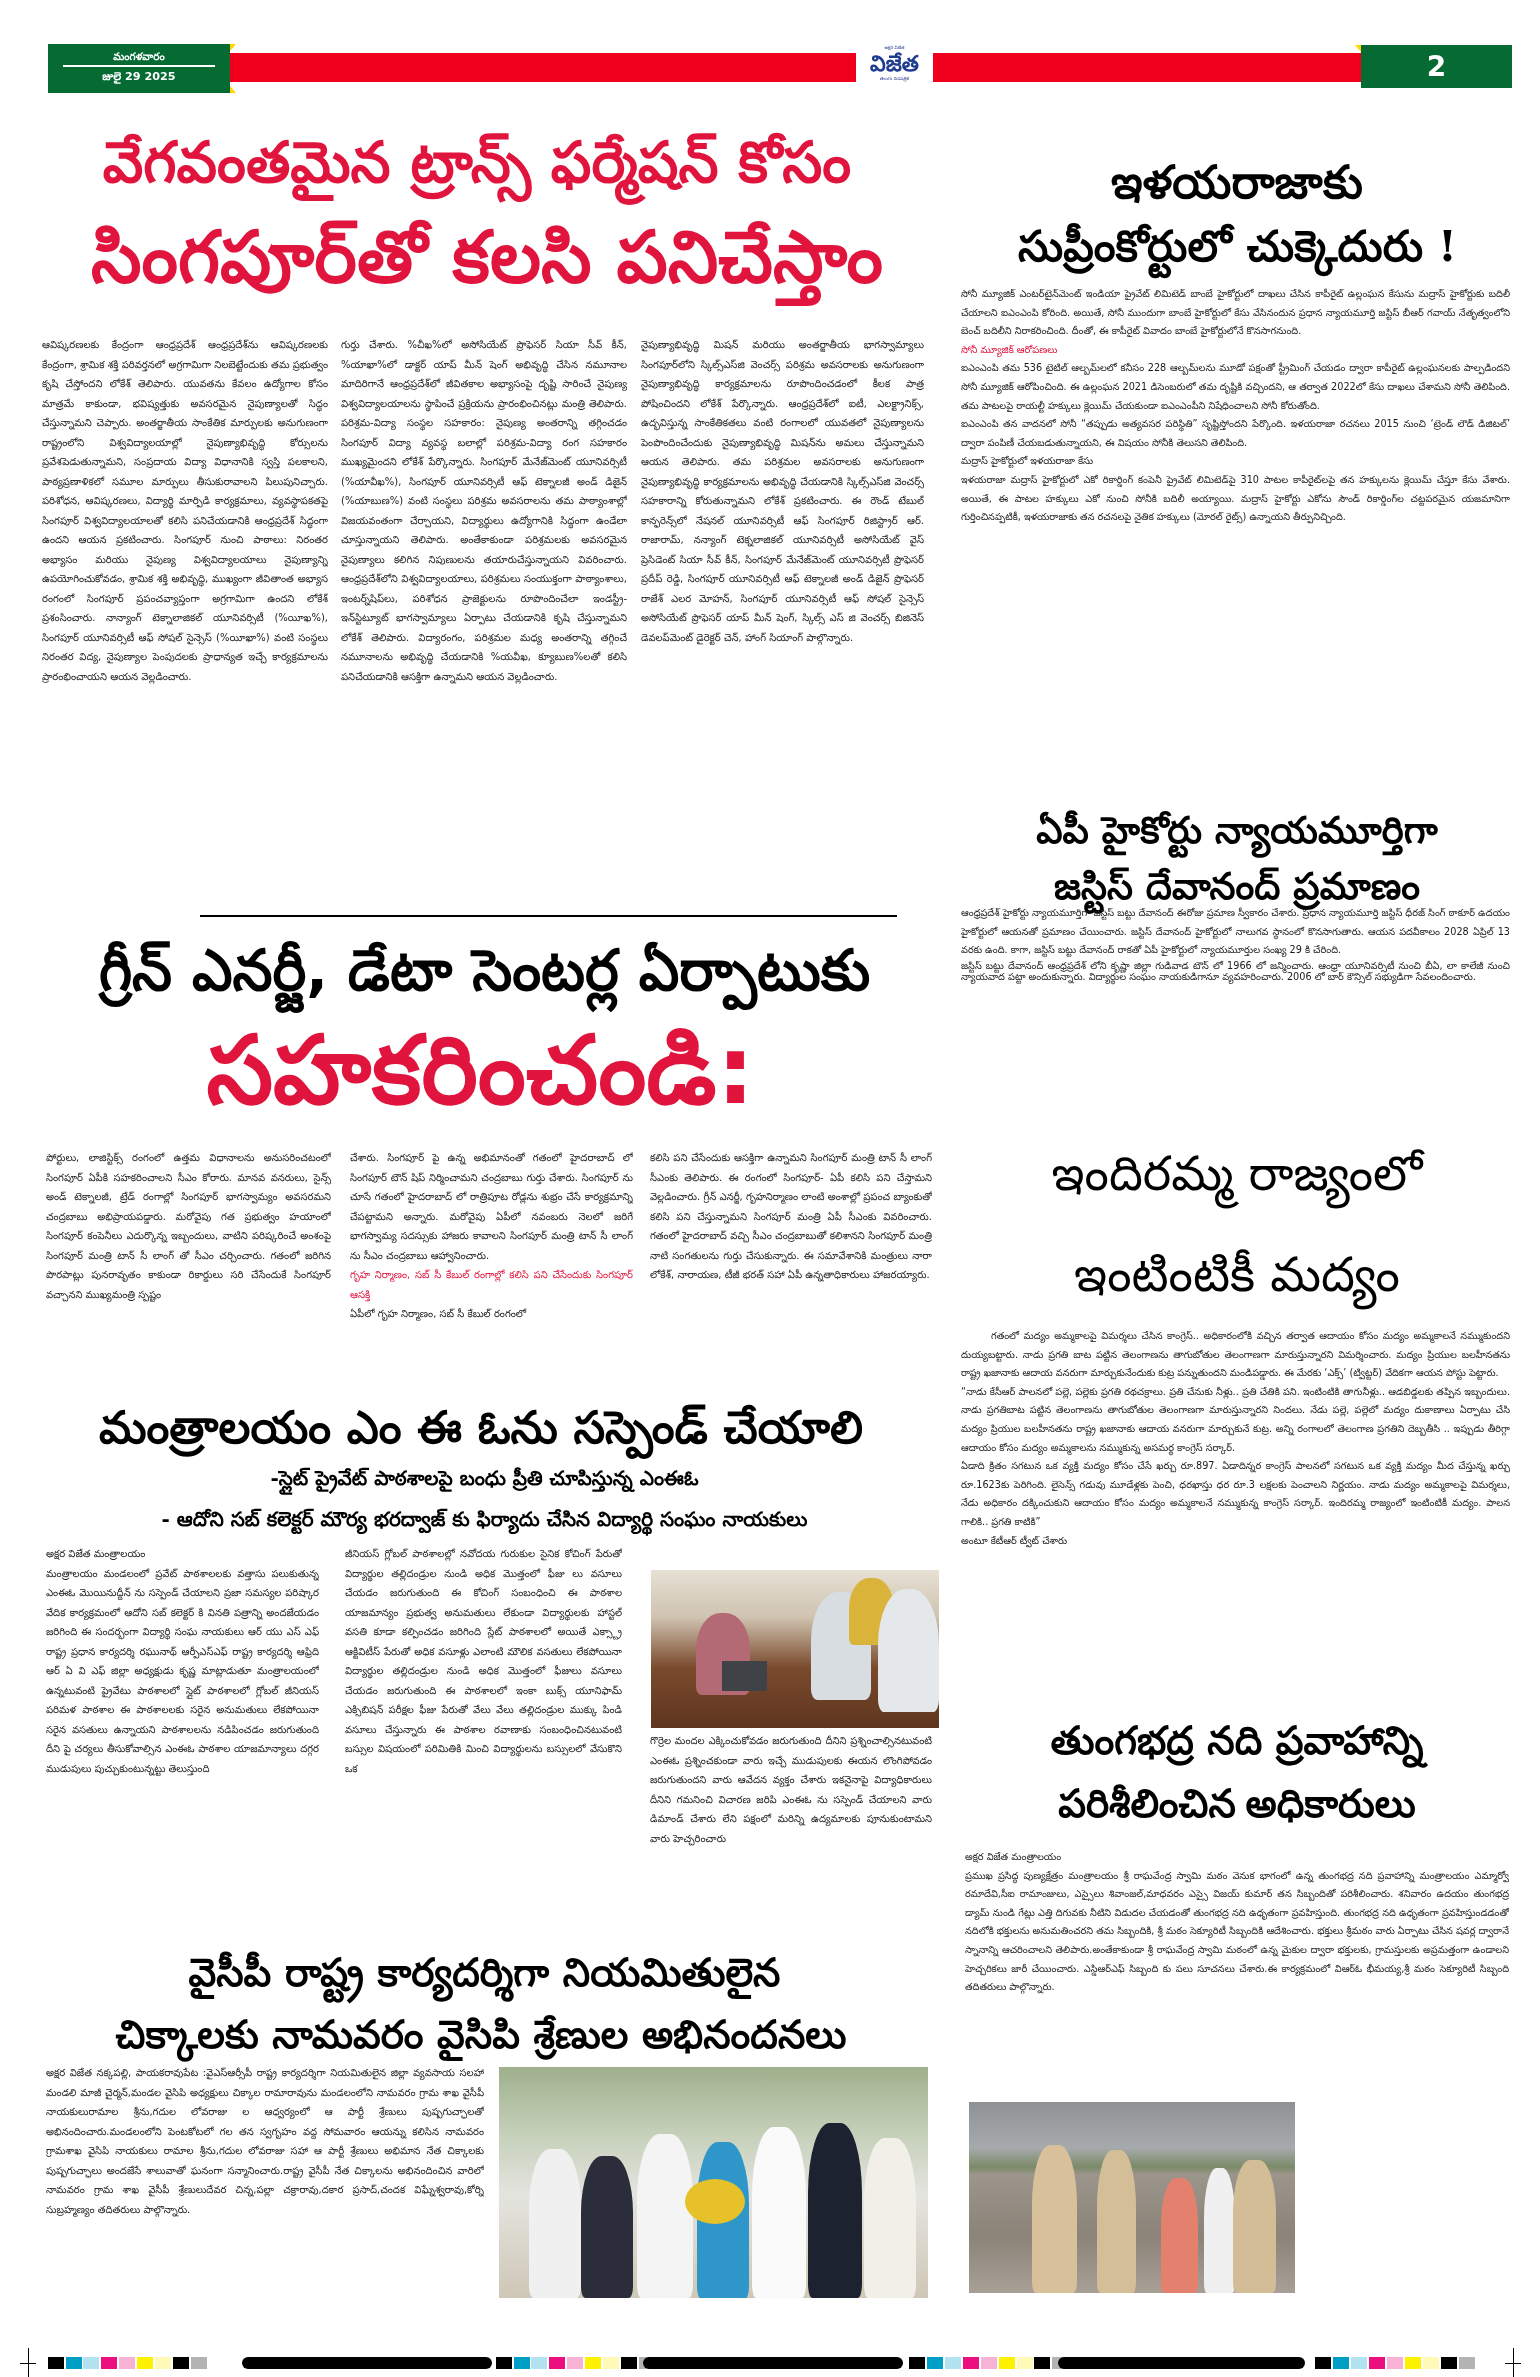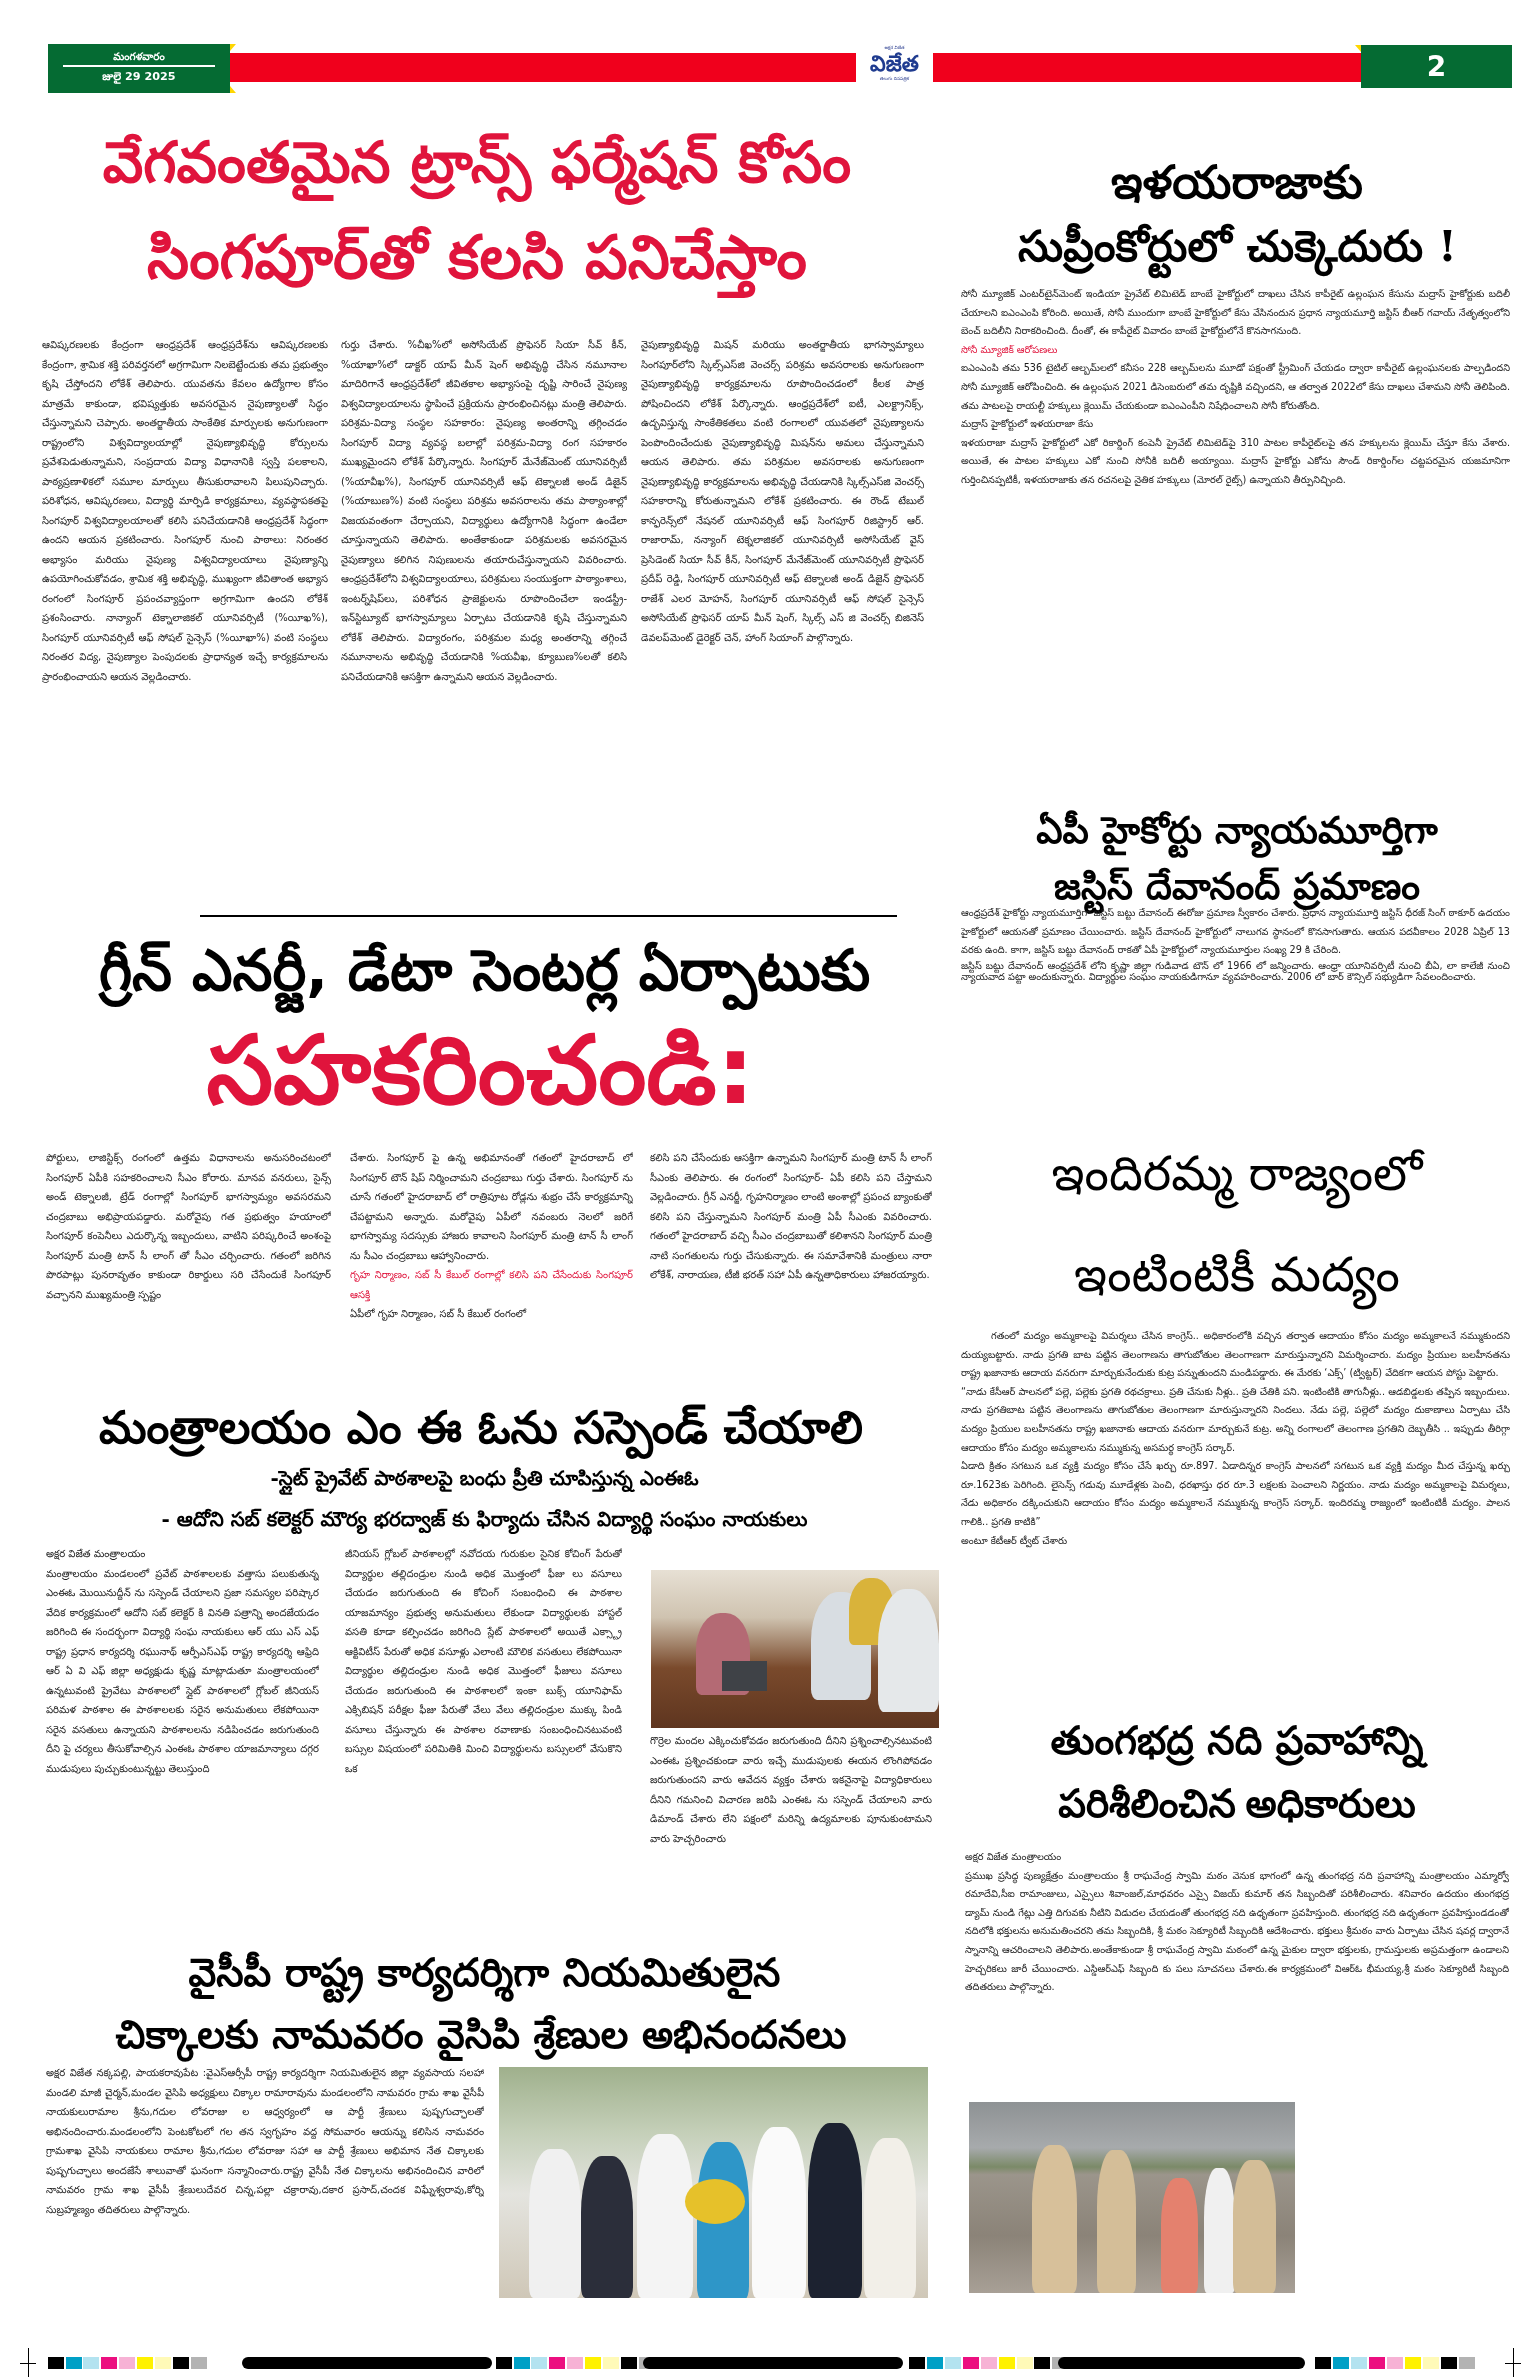--- a/index.html
+++ b/index.html
@@ -62,21 +62,21 @@
 <div class="abs mast-logo">
   <div class="tag">అక్షర విజేత</div>
   <div class="name">విజేత</div>
   <div class="tag">తెలుగు దినపత్రిక</div>
 </div>
 <div class="abs mast-bar r"></div>
 <div class="abs mast-tri-r"></div>
 <div class="abs mast-right">2</div>
 
 <div class="abs hl-red" style="left:52px; top:125px; width:850px; font-size:57px; line-height:75px;">వేగవంతమైన ట్రాన్స్ ఫర్మేషన్ కోసం</div>
-<div class="abs hl-red" style="left:52px; top:216px; width:850px; font-size:60px; line-height:82px;">సింగపూర్‌తో కలసి పనిచేస్తాం</div>
+<div class="abs hl-red" style="left:62px; top:216px; width:850px; font-size:72px; line-height:82px;">సింగపూర్‌తో కలసి పనిచేస్తాం</div>
 
 <div class="col body-text" style="left:42px; top:335px; width:286px; height:566px; overflow:hidden;">ఆవిష్కరణలకు కేంద్రంగా ఆంధ్రప్రదేశ్ ఆంధ్రప్రదేశ్‌ను ఆవిష్కరణలకు కేంద్రంగా, శ్రామిక శక్తి పరివర్తనలో అగ్రగామిగా నిలబెట్టేందుకు తమ ప్రభుత్వం కృషి చేస్తోందని లోకేశ్ తెలిపారు. యువతను కేవలం ఉద్యోగాల కోసం మాత్రమే కాకుండా, భవిష్యత్తుకు అవసరమైన నైపుణ్యాలతో సిద్ధం చేస్తున్నామని చెప్పారు. అంతర్జాతీయ సాంకేతిక మార్పులకు అనుగుణంగా రాష్ట్రంలోని విశ్వవిద్యాలయాల్లో నైపుణ్యాభివృద్ధి కోర్సులను ప్రవేశపెడుతున్నామని, సంప్రదాయ విద్యా విధానానికి స్వస్తి పలకాలని, పాఠ్యప్రణాళికలో సమూల మార్పులు తీసుకురావాలని పిలుపునిచ్చారు. పరిశోధన, ఆవిష్కరణలు, విద్యార్థి మార్పిడి కార్యక్రమాలు, వ్యవస్థాపకతపై సింగపూర్ విశ్వవిద్యాలయాలతో కలిసి పనిచేయడానికి ఆంధ్రప్రదేశ్ సిద్ధంగా ఉందని ఆయన ప్రకటించారు. సింగపూర్ నుంచి పాఠాలు: నిరంతర అభ్యాసం మరియు నైపుణ్య విశ్వవిద్యాలయాలు నైపుణ్యాన్ని ఉపయోగించుకోవడం, శ్రామిక శక్తి అభివృద్ధి, ముఖ్యంగా జీవితాంత అభ్యాస రంగంలో సింగపూర్ ప్రపంచవ్యాప్తంగా అగ్రగామిగా ఉందని లోకేశ్ ప్రశంసించారు. నాన్యాంగ్ టెక్నాలాజికల్ యూనివర్సిటీ (%యీఖ%), సింగపూర్ యూనివర్సిటీ ఆఫ్ సోషల్ సైన్సెస్ (%యీఖా%) వంటి సంస్థలు నిరంతర విద్య, నైపుణ్యాల పెంపుదలకు ప్రాధాన్యత ఇచ్చే కార్యక్రమాలను ప్రారంభించాయని ఆయన వెల్లడించారు.</div>
 <div class="col body-text" style="left:341px; top:335px; width:286px; height:566px; overflow:hidden;">గుర్తు చేశారు. %చీఖ%లో అసోసియేట్ ప్రొఫెసర్ సియా సీవ్ కీన్, %యాఖా%లో డాక్టర్ యాప్ మీన్ షెంగ్ అభివృద్ధి చేసిన నమూనాల మాదిరిగానే ఆంధ్రప్రదేశ్‌లో జీవితకాల అభ్యాసంపై దృష్టి సారించే నైపుణ్య విశ్వవిద్యాలయాలను స్థాపించే ప్రక్రియను ప్రారంభించినట్లు మంత్రి తెలిపారు. పరిశ్రమ-విద్యా సంస్థల సహకారం: నైపుణ్య అంతరాన్ని తగ్గించడం సింగపూర్ విద్యా వ్యవస్థ బలాల్లో పరిశ్రమ-విద్యా రంగ సహకారం ముఖ్యమైందని లోకేశ్ పేర్కొన్నారు. సింగపూర్ మేనేజ్‌మెంట్ యూనివర్సిటీ (%యావీఖ%), సింగపూర్ యూనివర్సిటీ ఆఫ్ టెక్నాలజీ అండ్ డిజైన్ (%యాబుణ%) వంటి సంస్థలు పరిశ్రమ అవసరాలను తమ పాఠ్యాంశాల్లో విజయవంతంగా చేర్చాయని, విద్యార్థులు ఉద్యోగానికి సిద్ధంగా ఉండేలా చూస్తున్నాయని తెలిపారు. అంతేకాకుండా పరిశ్రమలకు అవసరమైన నైపుణ్యాలు కలిగిన నిపుణులను తయారుచేస్తున్నాయని వివరించారు. ఆంధ్రప్రదేశ్‌లోని విశ్వవిద్యాలయాలు, పరిశ్రమలు సంయుక్తంగా పాఠ్యాంశాలు, ఇంటర్న్‌షిప్‌లు, పరిశోధన ప్రాజెక్టులను రూపొందించేలా ఇండస్ట్రీ-ఇన్‌స్టిట్యూట్ భాగస్వామ్యాలు ఏర్పాటు చేయడానికి కృషి చేస్తున్నామని లోకేశ్ తెలిపారు. విద్యారంగం, పరిశ్రమల మధ్య అంతరాన్ని తగ్గించే నమూనాలను అభివృద్ధి చేయడానికి %యవీఖ, క్యూబుణ%లతో కలిసి పనిచేయడానికి ఆసక్తిగా ఉన్నామని ఆయన వెల్లడించారు.</div>
 <div class="col body-text" style="left:641px; top:335px; width:283px; height:566px; overflow:hidden;">నైపుణ్యాభివృద్ధి మిషన్ మరియు అంతర్జాతీయ భాగస్వామ్యాలు సింగపూర్‌లోని స్కిల్స్‌ఎస్‌జి వెంచర్స్ పరిశ్రమ అవసరాలకు అనుగుణంగా నైపుణ్యాభివృద్ధి కార్యక్రమాలను రూపొందించడంలో కీలక పాత్ర పోషించిందని లోకేశ్ పేర్కొన్నారు. ఆంధ్రప్రదేశ్‌లో ఐటీ, ఎలక్ట్రానిక్స్, ఉద్భవిస్తున్న సాంకేతికతలు వంటి రంగాలలో యువతలో నైపుణ్యాలను పెంపొందించేందుకు నైపుణ్యాభివృద్ధి మిషన్‌ను అమలు చేస్తున్నామని ఆయన తెలిపారు. తమ పరిశ్రమల అవసరాలకు అనుగుణంగా నైపుణ్యాభివృద్ధి కార్యక్రమాలను అభివృద్ధి చేయడానికి స్కిల్స్‌ఎస్‌జి వెంచర్స్ సహకారాన్ని కోరుతున్నామని లోకేశ్ ప్రకటించారు. ఈ రౌండ్ టేబుల్ కాన్ఫరెన్స్‌లో నేషనల్ యూనివర్సిటీ ఆఫ్ సింగపూర్ రిజిస్ట్రార్ ఆర్. రాజారామ్, నన్యాంగ్ టెక్నలాజికల్ యూనివర్సిటీ అసోసియేట్ వైస్ ప్రెసిడెంట్ సియా సీవ్ కీన్, సింగపూర్ మేనేజ్‌మెంట్ యూనివర్సిటీ ప్రొఫెసర్ ప్రదీప్ రెడ్డి, సింగపూర్ యూనివర్సిటీ ఆఫ్ టెక్నాలజీ అండ్ డిజైన్ ప్రొఫెసర్ రాజేశ్ ఎలర మోహన్, సింగపూర్ యూనివర్సిటీ ఆఫ్ సోషల్ సైన్సెస్ అసోసియేట్ ప్రొఫెసర్ యాప్ మీన్ షెంగ్, స్కిల్స్ ఎస్ జి వెంచర్స్ బిజినెస్ డెవలప్‌మెంట్ డైరెక్టర్ చెన్, హాంగ్ సియాంగ్ పాల్గొన్నారు.</div>
 
 <div class="abs rule-line" style="left:200px; top:915px; width:697px;"></div>
 
 <div class="abs hl-black" style="left:45px; top:918px; width:879px; font-size:57px; line-height:89px;margin-top:8px;">గ్రీన్ ఎనర్జీ, డేటా సెంటర్ల ఏర్పాటుకు</div>
 <div class="abs hl-red" style="left:37px; top:1014px; width:887px; font-size:95px; line-height:112px;">సహకరించండి:</div>
 
@@ -122,20 +122,21 @@
   <div style="position:absolute; left:186px; top:112px; width:60px; height:45px; background:#e6c12a; border-radius:50%;"></div>
 </div>
 
 <div class="abs hl-black" style="left:961px; top:149px; width:552px; font-family:'DejaVu Serif', serif; font-size:46px; line-height:67px;">ఇళయరాజాకు</div>
 <div class="abs hl-black" style="left:947px; top:209px; width:581px; font-family:'DejaVu Serif', serif; font-size:43px; line-height:75px;">సుప్రీంకోర్టులో చుక్కెదురు !</div>
 
 <div class="col" style="left:961px; top:285px; width:549px; height:507px; overflow:hidden; font-size:9.7px;">
   <div class="body-text" style="line-height:18.6px; font-size:9.7px;">సోనీ మ్యూజిక్ ఎంటర్‌టైన్‌మెంట్ ఇండియా ప్రైవేట్ లిమిటెడ్ బాంబే హైకోర్టులో దాఖలు చేసిన కాపీరైట్ ఉల్లంఘన కేసును మద్రాస్ హైకోర్టుకు బదిలీ చేయాలని ఐఎంఎంపి కోరింది. అయితే, సోనీ ముందుగా బాంబే హైకోర్టులో కేసు వేసినందున ప్రధాన న్యాయమూర్తి జస్టిస్ బీఆర్ గవాయ్ నేతృత్వంలోని బెంచ్ బదిలీని నిరాకరించింది. దీంతో, ఈ కాపీరైట్ వివాదం బాంబే హైకోర్టులోనే కొనసాగనుంది.</div>
   <div class="body-text subhead-red" style="line-height:18.6px; font-size:9.7px;">సోనీ మ్యూజిక్ ఆరోపణలు</div>
   <div class="body-text" style="line-height:18.6px; font-size:9.7px;">ఐఎంఎంపి తమ 536 టైటిల్ ఆల్బమ్‌లలో కనీసం 228 ఆల్బమ్‌లను మూడో పక్షంతో స్ట్రీమింగ్ చేయడం ద్వారా కాపీరైట్ ఉల్లంఘనలకు పాల్పడిందని సోనీ మ్యూజిక్ ఆరోపించింది. ఈ ఉల్లంఘన 2021 డిసెంబరులో తమ దృష్టికి వచ్చిందని, ఆ తర్వాత 2022లో కేసు దాఖలు చేశామని సోనీ తెలిపింది. తమ పాటలపై రాయల్టీ హక్కులు క్లెయిమ్ చేయకుండా ఐఎంఎంపీని నిషేధించాలని సోనీ కోరుతోంది.</div>
+  <div class="body-text" style="line-height:18.6px; font-size:9.7px;">ఐఎంఎంపి తన వాదనలో సోనీ “తప్పుడు అత్యవసర పరిస్థితి” సృష్టిస్తోందని పేర్కొంది. ఇళయరాజా రచనలు 2015 నుంచి ‘ట్రెండ్ లౌడ్ డిజిటల్’ ద్వారా పంపిణీ చేయబడుతున్నాయని, ఈ విషయం సోనీకి తెలుసని తెలిపింది.</div>
   <div class="body-text" style="line-height:18.6px; font-size:9.7px;">మద్రాస్ హైకోర్టులో ఇళయరాజా కేసు</div>
   <div class="body-text" style="line-height:18.6px; font-size:9.7px;">ఇళయరాజా మద్రాస్ హైకోర్టులో ఎకో రికార్డింగ్ కంపెనీ ప్రైవేట్ లిమిటెడ్‌పై 310 పాటల కాపీరైట్‌లపై తన హక్కులను క్లెయిమ్ చేస్తూ కేసు వేశారు. అయితే, ఈ పాటల హక్కులు ఎకో నుంచి సోనీకి బదిలీ అయ్యాయి. మద్రాస్ హైకోర్టు ఎకోను సౌండ్ రికార్డింగ్‌ల చట్టపరమైన యజమానిగా గుర్తించినప్పటికీ, ఇళయరాజాకు తన రచనలపై నైతిక హక్కులు (మోరల్ రైట్స్) ఉన్నాయని తీర్పునిచ్చింది.</div>
 </div>
 
 <div class="abs hl-black" style="left:961px; top:801px; width:552px; font-size:37px; line-height:60px;">ఏపీ హైకోర్టు న్యాయమూర్తిగా</div>
 <div class="abs hl-black" style="left:961px; top:857px; width:552px; font-size:37px; line-height:60px;">జస్టిస్ దేవానంద్ ప్రమాణం</div>
 <div class="col" style="left:961px; top:904px; width:549px; height:175px; overflow:hidden;">
   <div class="body-text" style="line-height:18.6px; font-size:9.7px;"> ఆంధ్రప్రదేశ్ హైకోర్టు న్యాయమూర్తిగా జస్టిస్ బట్టు దేవానంద్ ఈరోజు ప్రమాణ స్వీకారం చేశారు. ప్రధాన న్యాయమూర్తి జస్టిస్ ధీరజ్ సింగ్ ఠాకూర్ ఉదయం హైకోర్టులో ఆయనతో ప్రమాణం చేయించారు. జస్టిస్ దేవానంద్ హైకోర్టులో నాలుగవ స్థానంలో కొనసాగుతారు. ఆయన పదవీకాలం 2028 ఏప్రిల్ 13 వరకు ఉంది. కాగా, జస్టిస్ బట్టు దేవానంద్ రాకతో ఏపీ హైకోర్టులో న్యాయమూర్తుల సంఖ్య 29 కి చేరింది.</div>
   <div class="body-text" style="line-height:11px; font-size:9.7px;">జస్టిస్ బట్టు దేవానంద్ ఆంధ్రప్రదేశ్ లోని కృష్ణా జిల్లా గుడివాడ టౌన్ లో 1966 లో జన్మించారు. ఆంధ్రా యూనివర్సిటీ నుంచి బీఏ, లా కాలేజీ నుంచి న్యాయవాద పట్టా అందుకున్నారు. విద్యార్థుల సంఘం నాయకుడిగానూ వ్యవహరించారు. 2006 లో బార్ కౌన్సిల్ సభ్యుడిగా సేవలందించారు.</div>
 </div>

